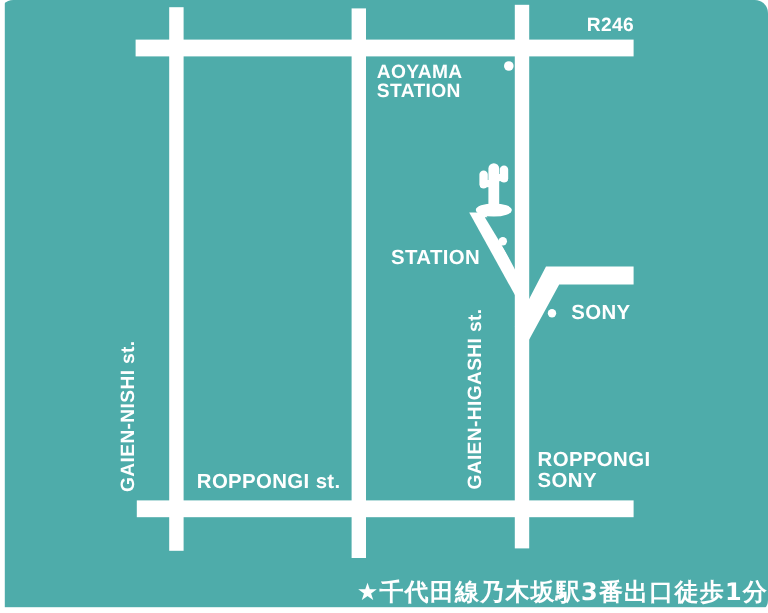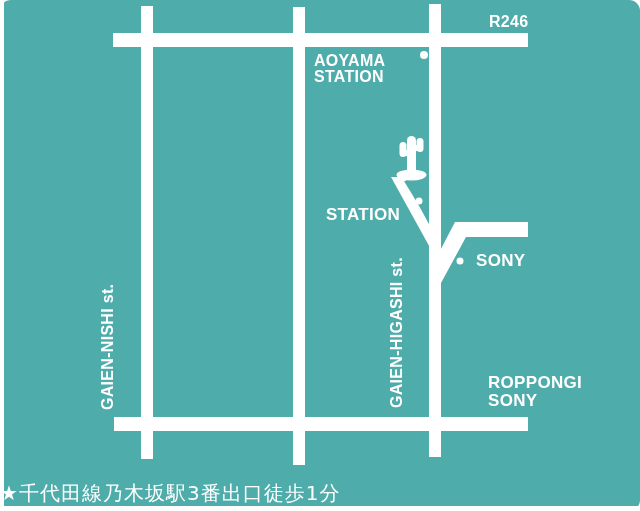--- a/index.html
+++ b/index.html
@@ -35,26 +35,26 @@
     line-height: 20px;
     font-size: 16px;
   }
   #r246          { left: 489px; top: 13px;  font-size: 16px; }
   #aoyama        { left: 314px; top: 53px;  width: 136px; text-align: left; font-size: 16px; line-height: 15.5px; }
   #nogizaka      { left: 295px; top: 207px; width: 136px; text-align: center; font-size: 17px; line-height: 16px; }
   #sony          { left: 476px; top: 251px; font-size: 17px; }
   #gaien-nishi   { left: 118px; top: 390px; }
   #gaien-higashi { left: 407px; top: 388px; }
   #roppongi-st   { left: 164px; top: 392px; font-size: 17px; }
-  #roppongi-cross{ left: 448px; top: 374px; font-size: 17px; line-height: 17.5px; margin-left: 40px; }
+  #roppongi-cross{ left: 448px; top: 374px; font-size: 17px; line-height: 17.5px; }
   #caption       {
     left: 0; top: 480px; width: 640px;
-    text-align: left;
+    text-align: right;
     font-size: 20px;
-    font-weight: normal;
+    font-weight: bold;
     letter-spacing: 1px;
     font-family: "DejaVu Sans", "Liberation Sans", sans-serif;
   }
 </style>
 </head>
 <body>
 
 <div class="page">
 
   <svg class="map-svg" width="640" height="511" viewBox="0 0 640 511">
@@ -97,20 +97,21 @@
   <div class="lbl" id="nogizaka">
     <div>STATION</div>
   </div>
 
   <div class="lbl" id="sony">SONY</div>
 
   <div class="lbl vlabel" id="gaien-nishi">GAIEN-NISHI st.</div>
 
   <div class="lbl vlabel" id="gaien-higashi">GAIEN-HIGASHI st.</div>
 
+  <div class="lbl" id="roppongi-st">ROPPONGI st.</div>
 
   <div class="lbl" id="roppongi-cross">
     <div>ROPPONGI</div>
     <div>SONY</div>
   </div>
 
   <div class="lbl" id="caption">★千代田線乃木坂駅3番出口徒歩1分</div>
 
 </div>
 

